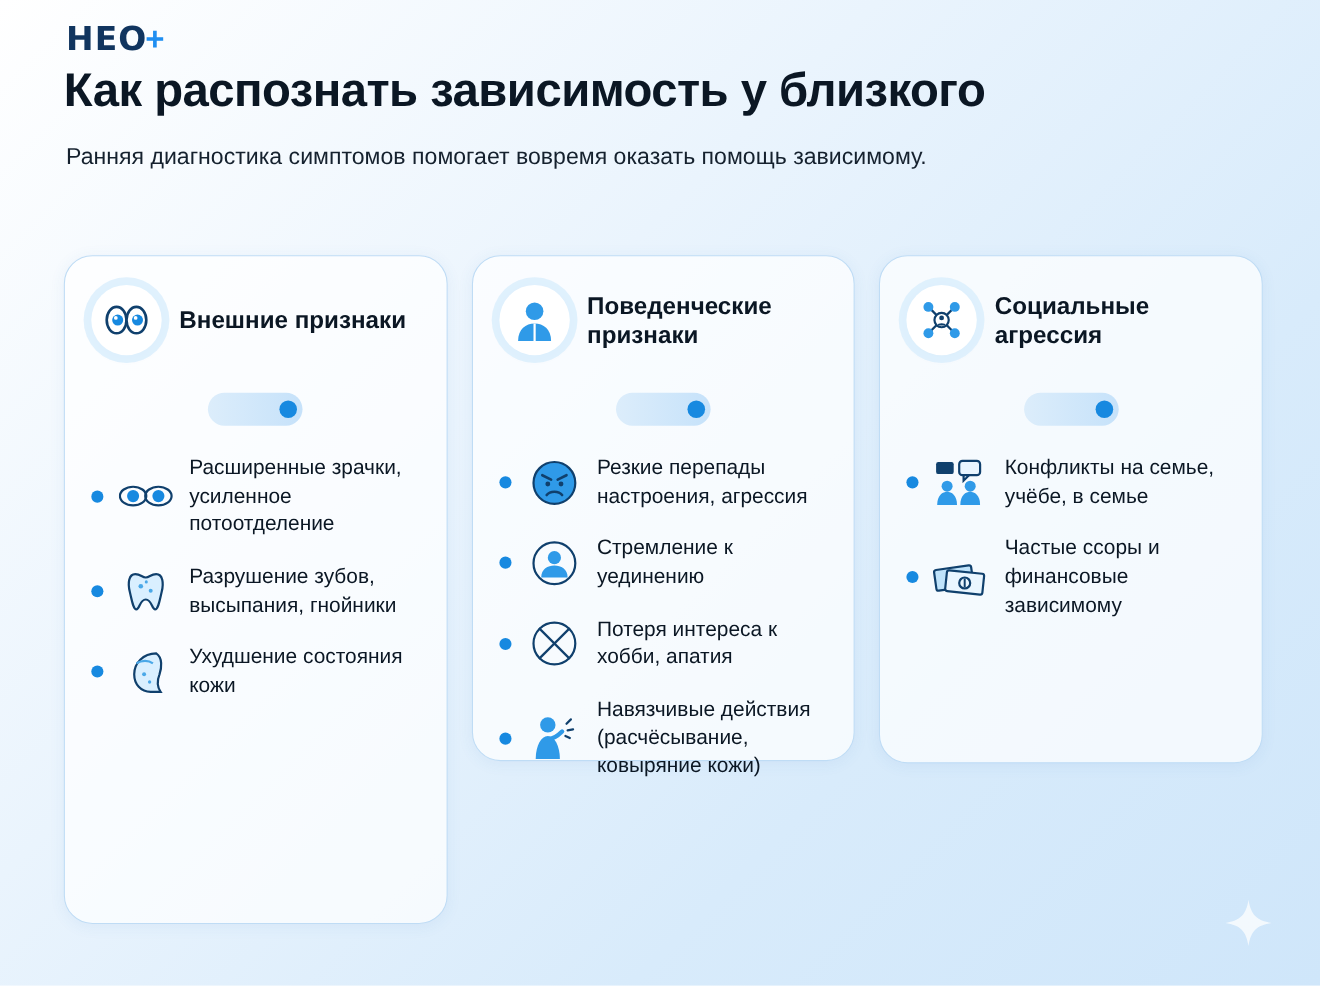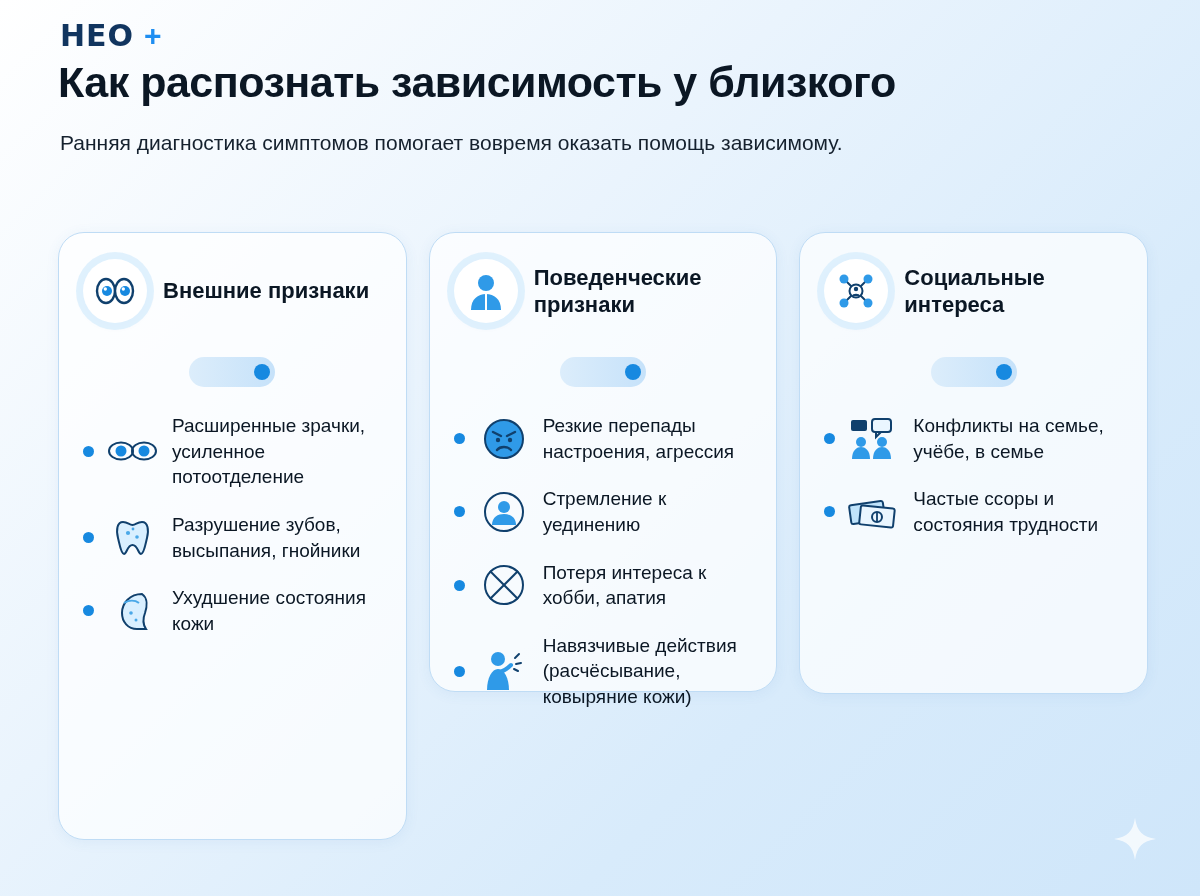--- a/index.html
+++ b/index.html
@@ -17,21 +17,21 @@
     color: #0d1b2a;
   }
 
   
   .logo {
     position: absolute;
     left: 60px;
     top: 18px;
     display: flex;
     align-items: center;
-    gap: 12px;
+    gap: 0;
   }
   .logo-text {
     font-size: 30px;
     font-weight: 700;
     letter-spacing: 1px;
     color: #11355f;
     font-family: "DejaVu Sans", sans-serif;
   }
   .logo-plus {
     color: #1f8ef1;
@@ -334,21 +334,21 @@
           <line x1="22" y1="22" x2="34" y2="34" stroke="#10406d" stroke-width="2"></line>
           <circle cx="10" cy="10" r="4.5" fill="#2f9ae8"></circle>
           <circle cx="34" cy="10" r="4.5" fill="#2f9ae8"></circle>
           <circle cx="10" cy="34" r="4.5" fill="#2f9ae8"></circle>
           <circle cx="34" cy="34" r="4.5" fill="#2f9ae8"></circle>
           <circle cx="22" cy="22" r="6.5" fill="#ffffff" stroke="#10406d" stroke-width="2"></circle>
           <circle cx="22" cy="20" r="2.2" fill="#10406d"></circle>
           <path d="M18 27 C18 24 26 24 26 27 Z" fill="#10406d"></path>
         </svg>
       </div>
-      <div class="card-title">Социальные интереса</div>
+      <div class="card-title">Социальные агрессия</div>
     </div>
 
     <div class="toggle-row">
       <div class="toggle"></div>
     </div>
 
     <div class="items">
 
       <div class="item">
         <span class="bullet"></span>
@@ -369,21 +369,21 @@
       <div class="item">
         <span class="bullet"></span>
         <span class="item-icon">
           <svg width="54" height="44" viewBox="0 0 54 44">
             <rect x="3" y="13" width="34" height="19" rx="2" transform="rotate(-8 20 22)" fill="#bfe3fb" stroke="#10406d" stroke-width="2"></rect>
             <rect x="13" y="17" width="34" height="19" rx="2" transform="rotate(6 30 26)" fill="#eaf6ff" stroke="#10406d" stroke-width="2"></rect>
             <circle cx="30" cy="27" r="5" fill="none" stroke="#10406d" stroke-width="2"></circle>
             <path d="M30 23 L30 31" stroke="#10406d" stroke-width="1.8"></path>
           </svg>
         </span>
-        <span class="item-text">Частые ссоры и состояния трудности</span>
+        <span class="item-text">Частые ссоры и финансовые зависимому</span>
       </div>
 
     </div>
   </section>
 
 </div>
 
 <svg class="sparkle" viewBox="0 0 40 40">
   <path d="M20 0 C22 13 27 18 40 20 C27 22 22 27 20 40 C18 27 13 22 0 20 C13 18 18 13 20 0 Z" fill="#ffffff"></path>
 </svg>

